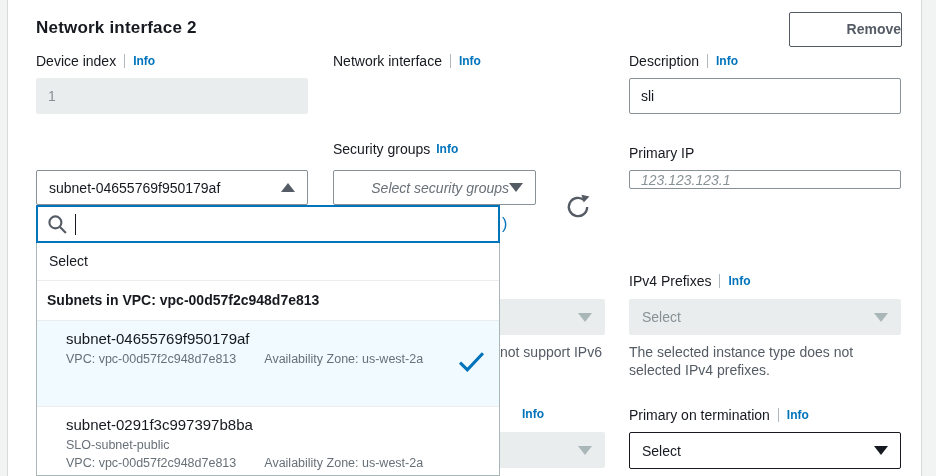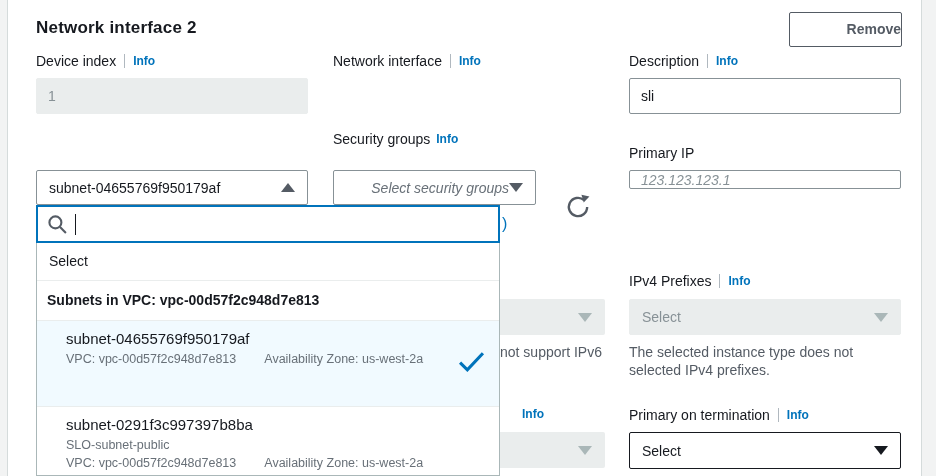--- a/index.html
+++ b/index.html
@@ -90,21 +90,21 @@
   </div>
 
   <input class="abs ctrl disabled" style="left: 36px; top: 78px; width: 272px;" disabled="" value="1">
   <input class="abs ctrl" style="left: 629px; top: 78px; width: 272px;" value="sli">
 
   <div class="abs field-label" style="left:36px;top:145px;margin-top:28px;">
     <span>Subnet</span>
     <span class="label-divider"></span>
     <span class="info-link">Info</span>
   </div>
-  <div class="abs field-label" style="left:333px;top:130px;gap:6px;">
+  <div class="abs field-label" style="left:333px;top:140px;gap:6px;">
     <span>Security groups</span>
     <span class="info-link">Info</span>
   </div>
   <div class="abs field-label" style="left:629px;top:145px;flex-direction:column;">
     <span>Primary IP</span>
     <span class="label-divider"></span>
     <span class="info-link">Info</span>
   </div>
 
   <div class="abs ctrl select" style="left:36px;top:170px;width:272px;height:35px;">

